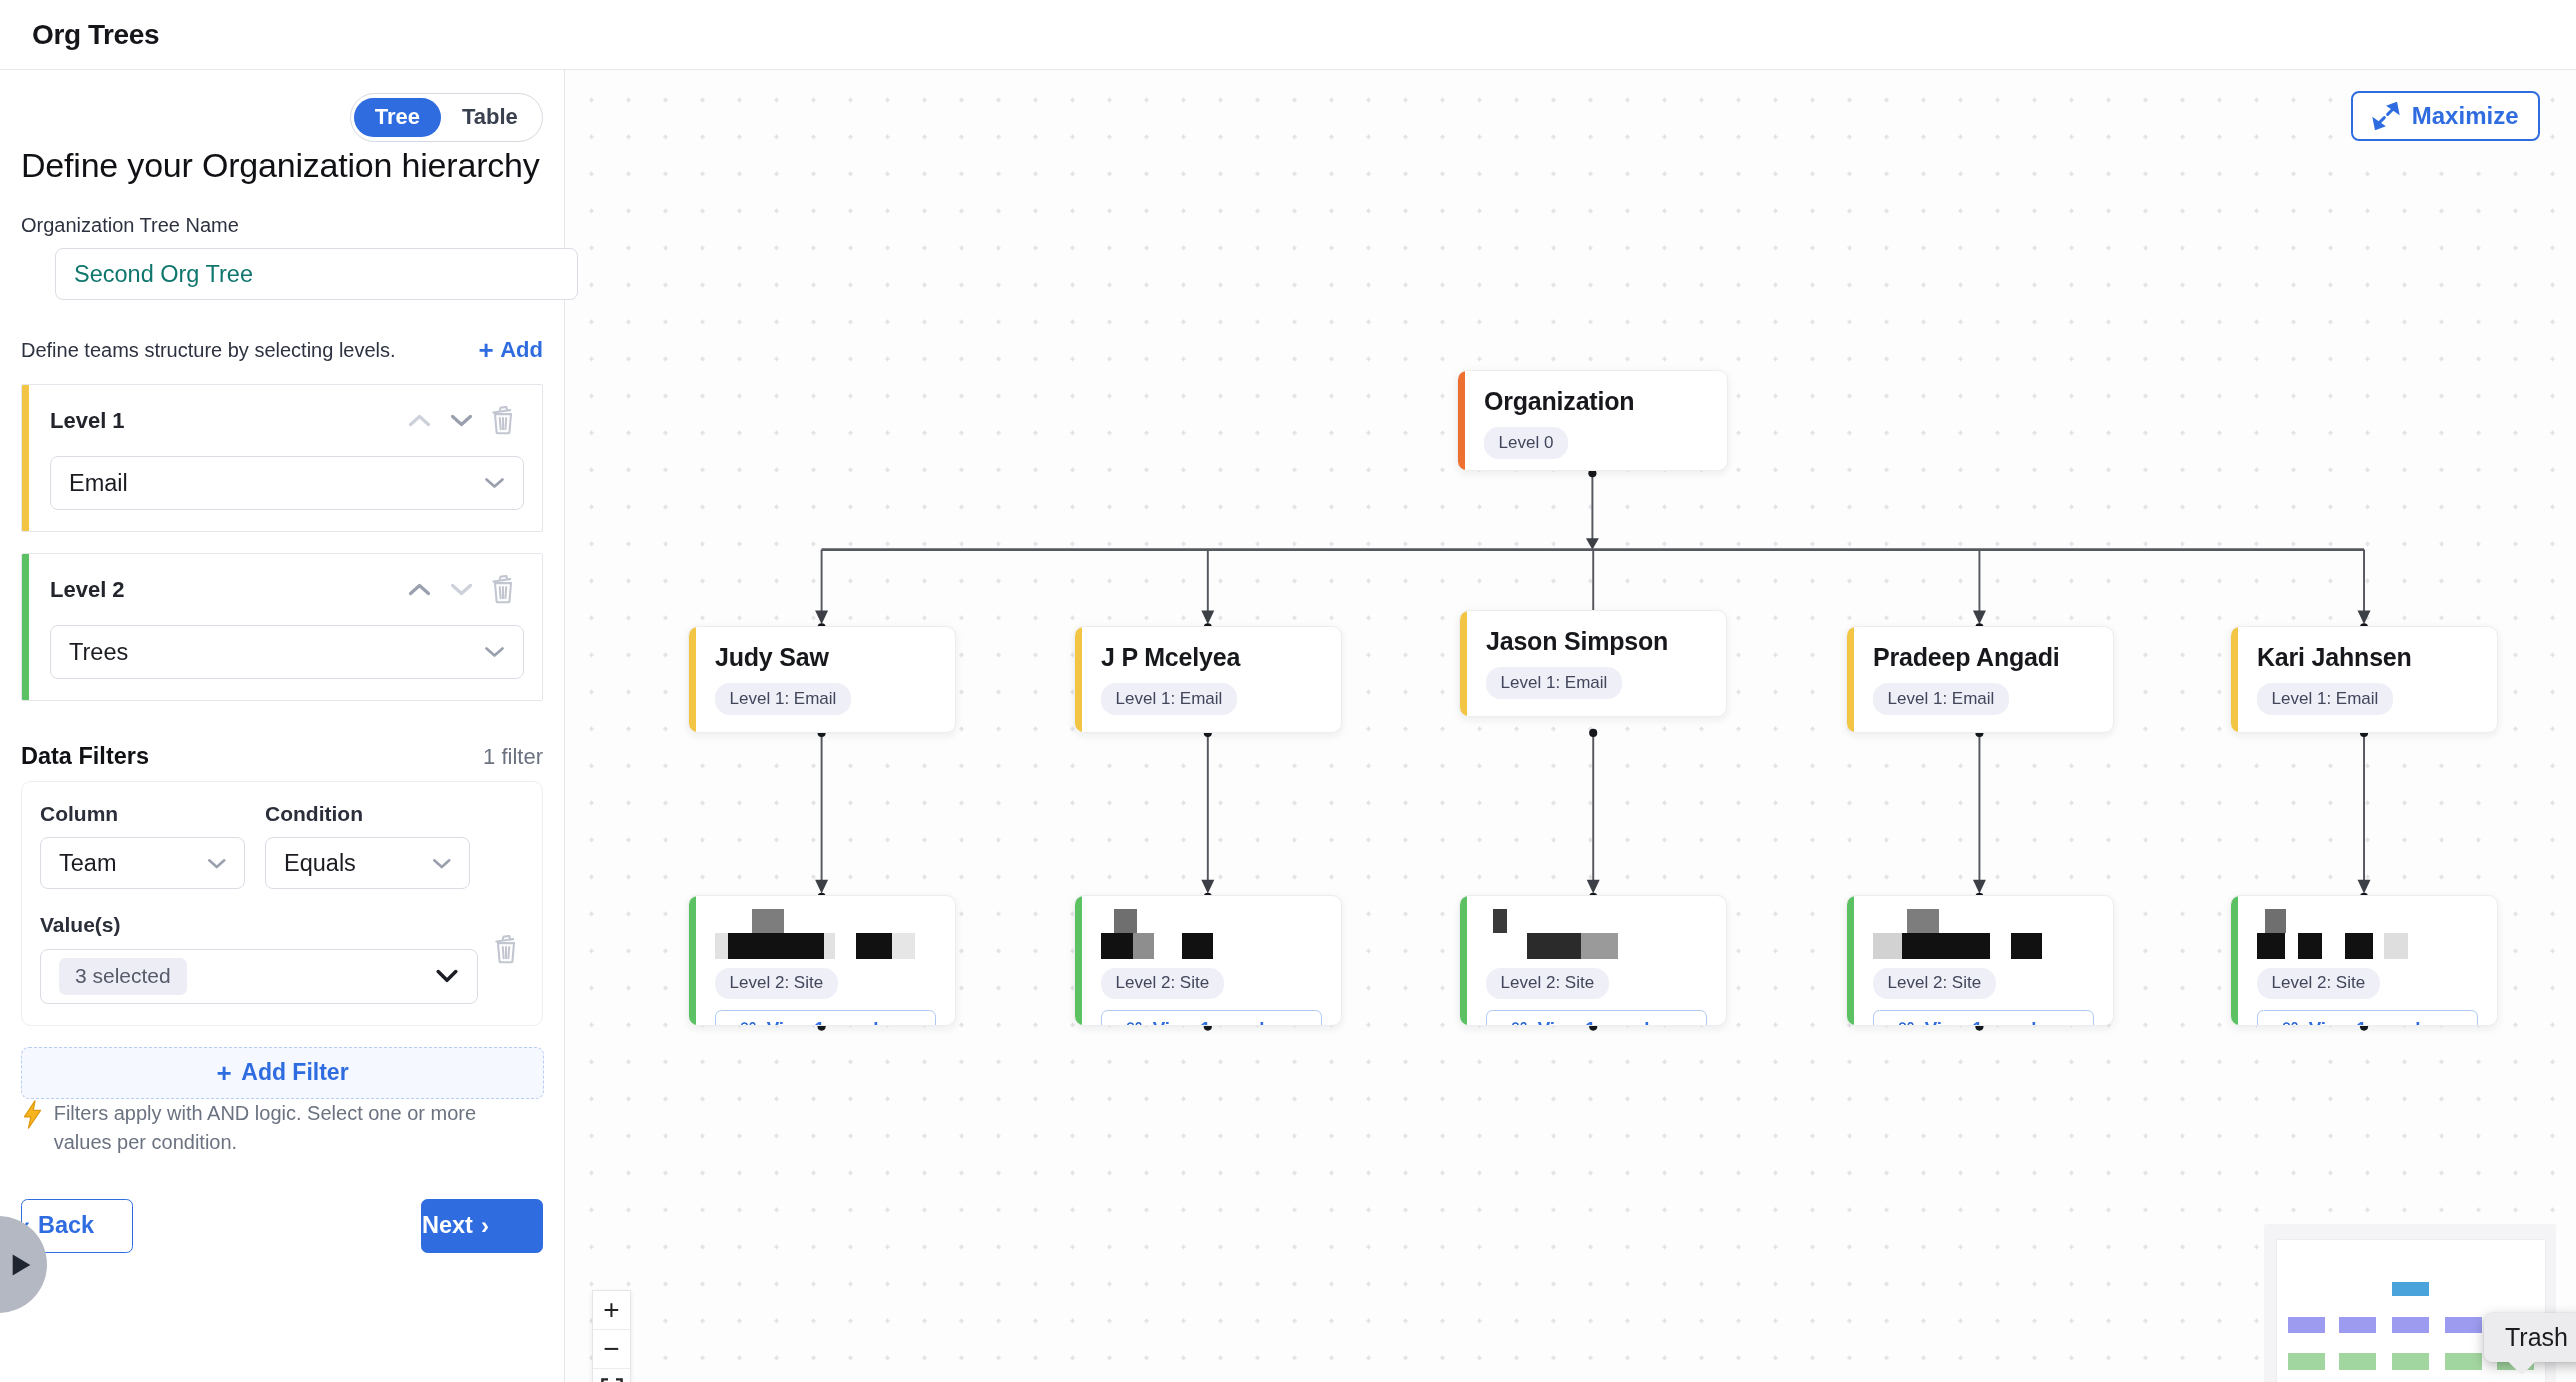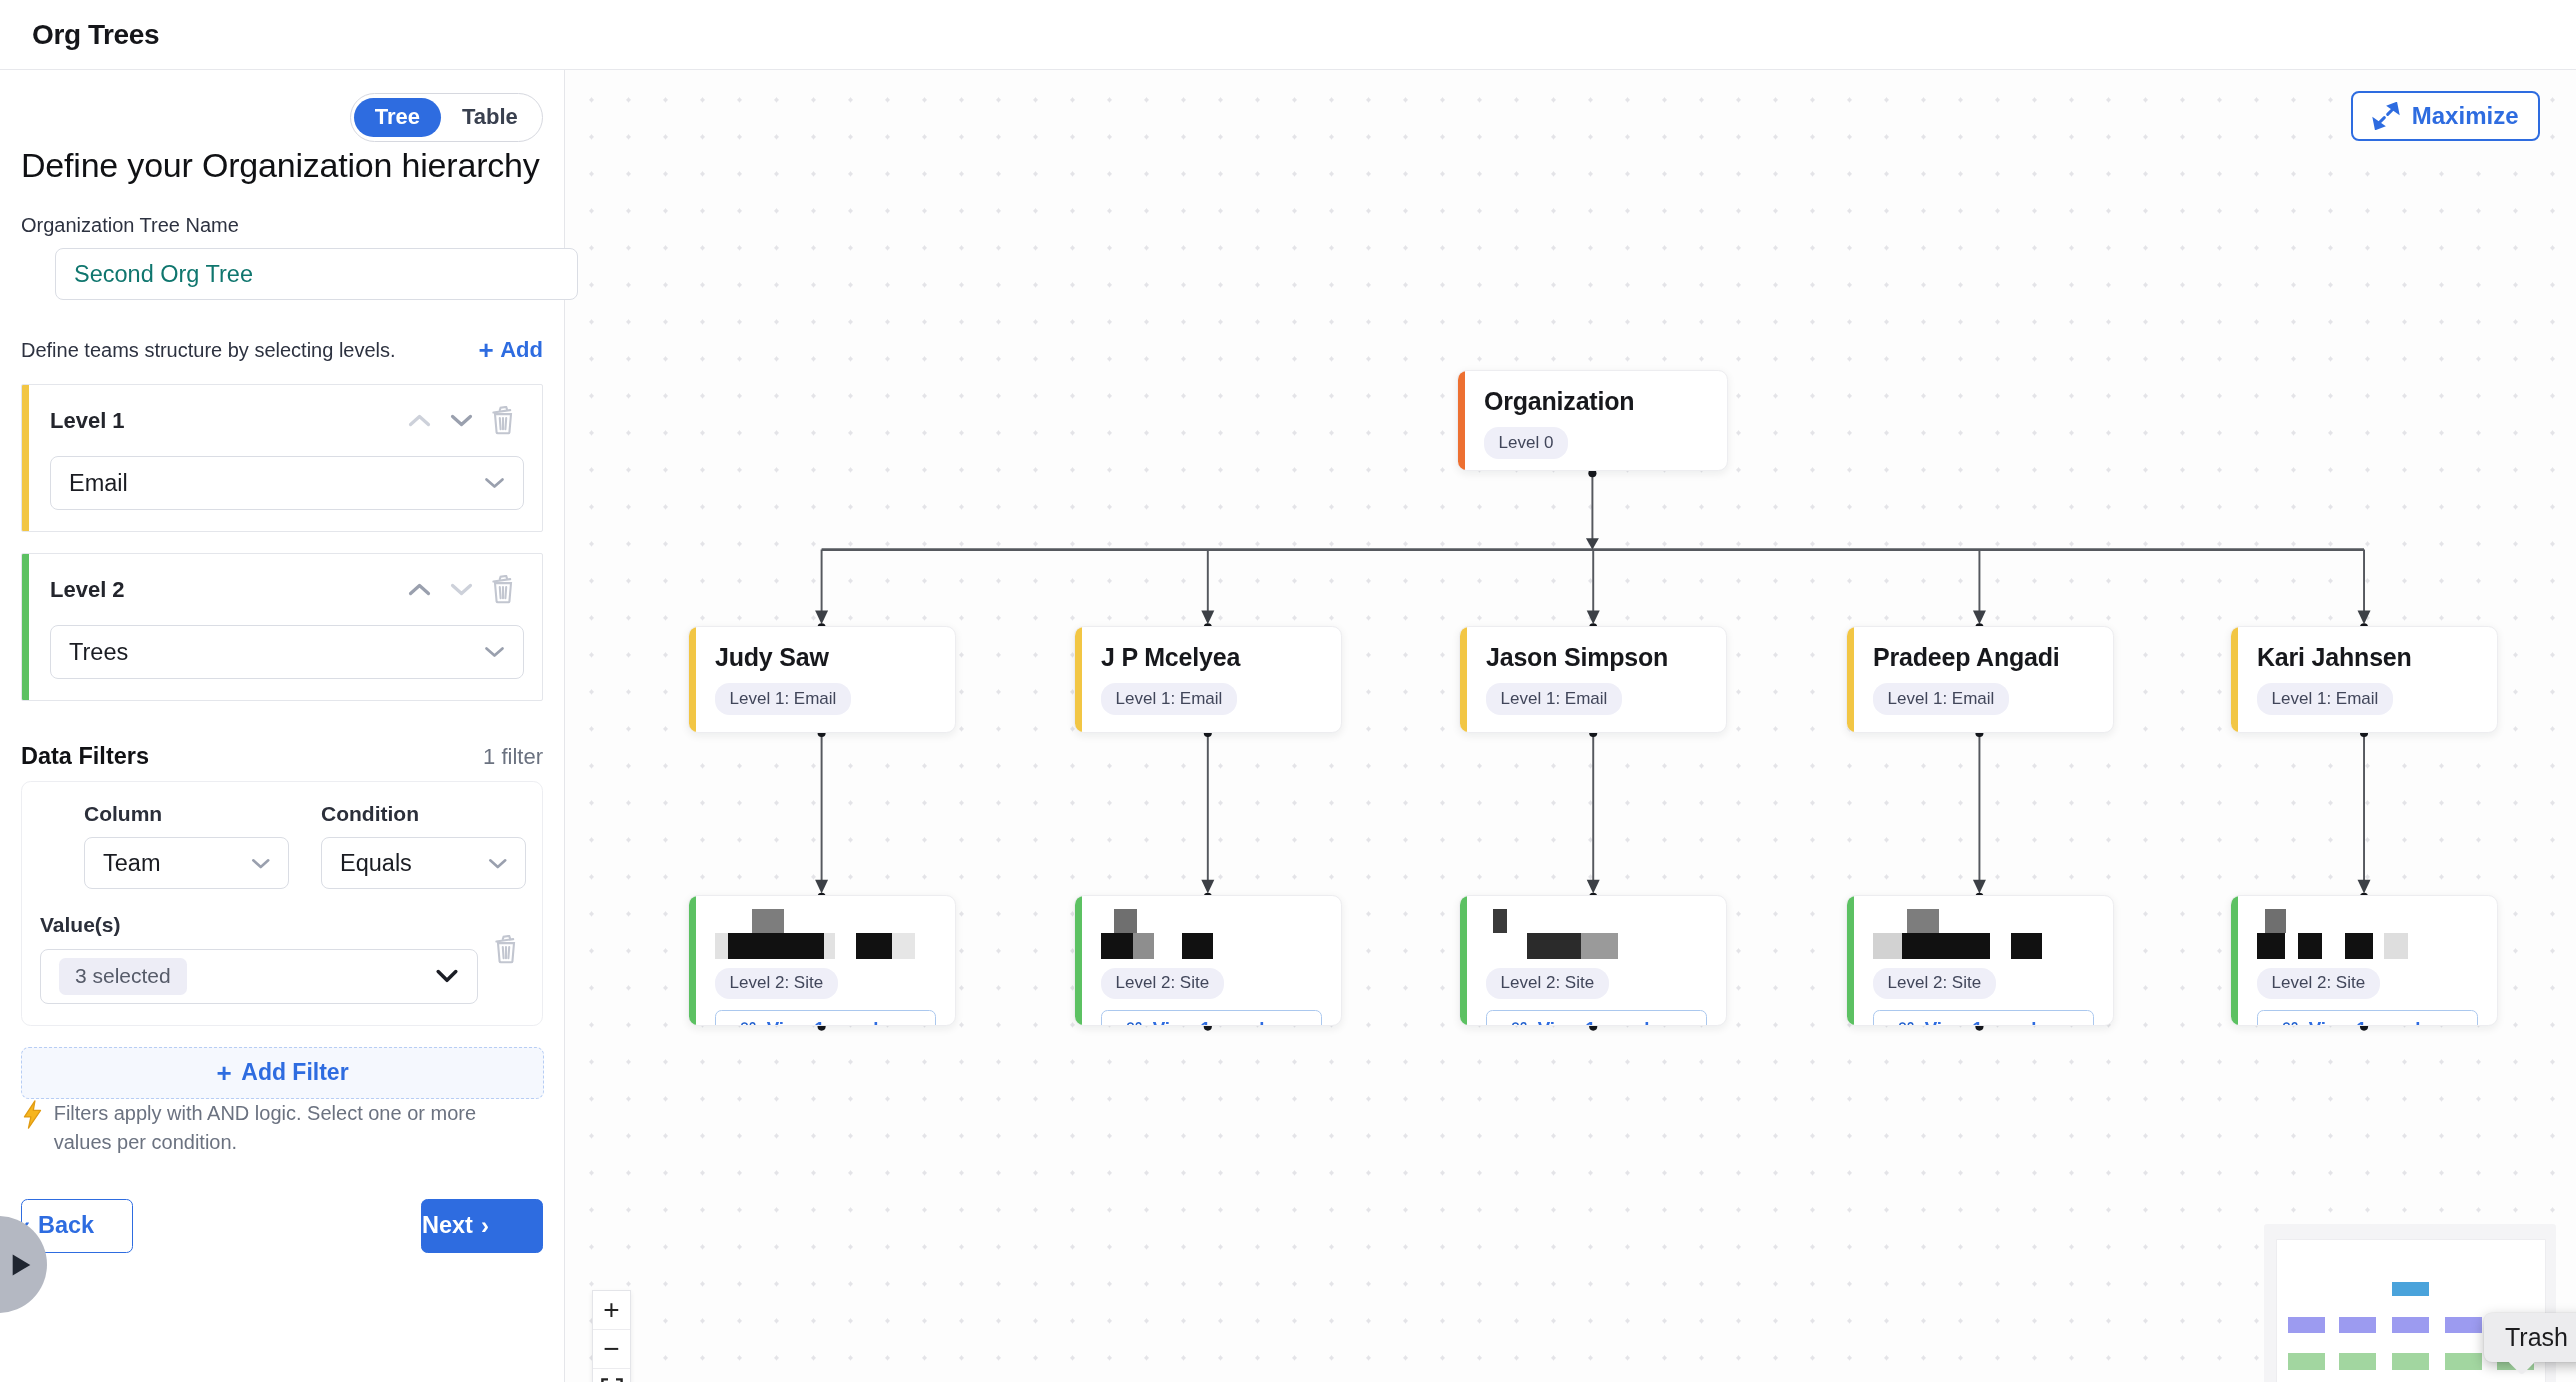--- a/index.html
+++ b/index.html
@@ -34,21 +34,21 @@
   .lvl-head { display:flex; align-items:center; }
   .lvl-name { font-size:22px; font-weight:600; color:#23252c; flex:1; }
   .icon-btn { display:flex; align-items:center; justify-content:center; width:42px; height:32px; cursor:pointer; }
   .select { margin-top:19.5px; height:54px; border:1.6px solid #dadde4; border-radius:8px; display:flex; align-items:center; padding:0 18px; font-size:23.5px; color:#1a1c22; background:#fff; cursor:pointer; }
   .select .sv { flex:1; }
 
   .df-row { display:flex; justify-content:space-between; align-items:baseline; margin-top:42px; }
   .df-title { font-size:23.5px; font-weight:700; color:#101114; }
   .df-count { font-size:22px; color:#6b7280; }
   .filter-card { border:1.6px solid #edeef2; border-radius:9.7px; margin-top:11.4px; padding:19.5px 16px 21px 18px; position:relative; background:#fff; }
-  .fgrid { display:flex; gap:32px;justify-content:flex-end; }
+  .fgrid { display:flex; gap:20px; }
   .fcol { width:205px; }
   .fcol2 { width:205px; }
   .flbl { font-size:21px; font-weight:700; color:#2b2f3a; }
   .fsel { margin-top:11.4px; height:52px; }
   .filter-trash { position:absolute; right:14.6px; top:151px; }
   .vals-select { margin-top:11.4px; width:438px; height:55px; }
   .chip { background:#ededf6; border-radius:6.5px; padding:6.5px 16px; font-size:21px; color:#565b69; }
 
   .add-filter { margin-top:21px; width:523px; height:52px; border:1.6px dashed #b7cdf4; border-radius:8px; background:#f5f8fe; display:flex; align-items:center; justify-content:center; gap:9.7px; color:var(--accent); font-size:23px; font-weight:700; cursor:pointer; }
 
@@ -357,21 +357,21 @@
       <div class="node" style="left:123px; top:556px; width:268px; height:107px;">
         <div class="accent" style="background:var(--yellow)"></div>
         <div class="node-title">Judy Saw</div>
         <span class="badge">Level 1: Email</span>
       </div>
       <div class="node" style="left:509px; top:556px; width:268px; height:107px;">
         <div class="accent" style="background:var(--yellow)"></div>
         <div class="node-title">J P Mcelyea</div>
         <span class="badge">Level 1: Email</span>
       </div>
-      <div class="node" style="left:894px; top:556px; width:268px; height:107px;">
+      <div class="node" style="left:894px; top:540px; width:268px; height:107px;">
         <div class="accent" style="background:var(--yellow)"></div>
         <div class="node-title">Jason Simpson</div>
         <span class="badge">Level 1: Email</span>
       </div>
       <div class="node" style="left:1281px; top:556px; width:268px; height:107px;">
         <div class="accent" style="background:var(--yellow)"></div>
         <div class="node-title">Pradeep Angadi</div>
         <span class="badge">Level 1: Email</span>
       </div>
       <div class="node" style="left:1665px; top:556px; width:268px; height:107px;">

